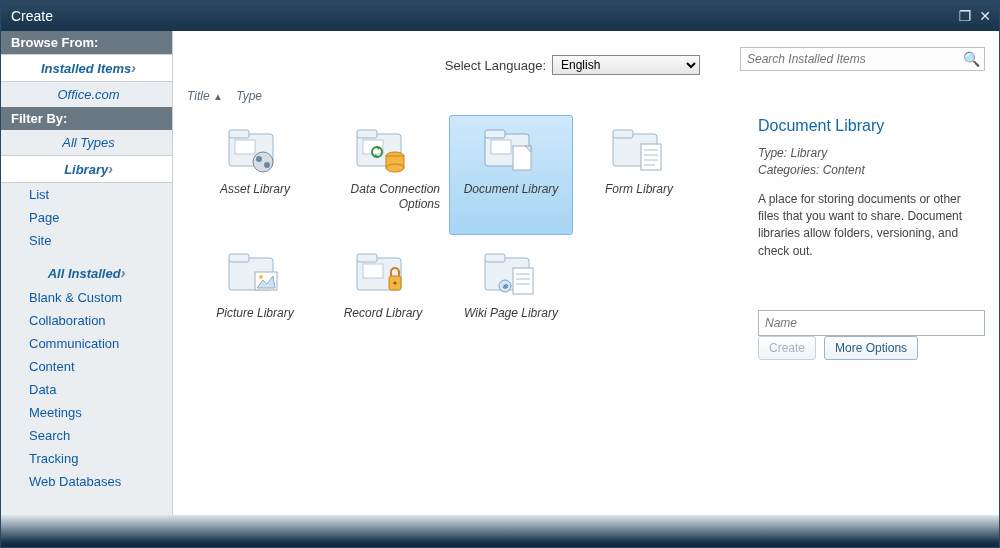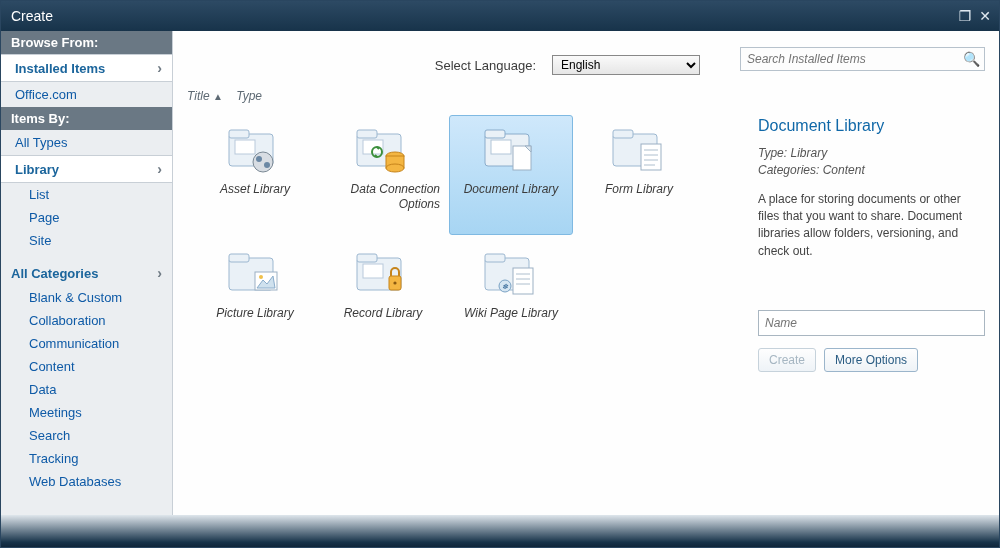--- a/index.html
+++ b/index.html
@@ -55,25 +55,26 @@
   .side-header {
     background: #6a7884;
     color: #fff;
     padding: 4px 10px;
     font-size: 13px;
     font-weight: bold;
   }
   .side-row {
     display: flex;
     align-items: center;
-    justify-content: space-between;
+    justify-content: center;
     padding: 5px 10px 5px 14px;
     color: #0e5aa6;
     cursor: pointer;
     font-size: 13px;
+    font-style: italic;
   }
   .side-row.bold { font-weight: bold; color: #1b659c; }
   .side-row.selected {
     background: #fff;
     border-top: 1px solid #c8cfd6;
     border-bottom: 1px solid #c8cfd6;
   }
   .side-sub {
     padding: 4px 10px 4px 28px;
     color: #0e5aa6;
@@ -93,21 +94,21 @@
   }
   .topband {
     display: flex;
     align-items: center;
     padding: 12px 14px 8px 14px;
     gap: 10px;
   }
   .lang-wrap {
     display: flex;
     align-items: center;
-    gap: 16px;
+    gap: 6px;
     margin-left: auto;
     margin-right: 30px;
     margin-top: 12px;
   }
   .lang-select {
     width: 148px;
     height: 20px;
     border: 1px solid #888;
     background: linear-gradient(#fafafa,#e6e6e6);
     font-size: 12px;
@@ -200,21 +201,20 @@
   .details .meta { color: #555; font-size: 12px; margin-bottom: 12px; line-height: 1.4; font-style: italic; }
   .details .desc { color: #444; font-size: 12px; line-height: 1.45; margin-bottom: 50px; }
   .name-input {
     width: 100%;
     height: 26px;
     border: 1px solid #a9b6c1;
     font-style: italic;
     color: #000000;
     padding: 2px 6px;
     font-size: 12px;
-    margin-bottom: 12px;
   }
   .btnrow { display: flex; gap: 8px; }
   .sp-btn {
     border: 1px solid #9bb5cb;
     background: linear-gradient(#fefefe,#eef3f7);
     color: #2a5c83;
     font-size: 12px;
     padding: 4px 10px;
     border-radius: 3px;
     cursor: pointer;
@@ -244,35 +244,35 @@
     <div class="sidebar">
       <div class="side-header">Browse From:</div>
       <div class="side-row bold selected">
         <span>Installed Items</span>
         <span class="chev">›</span>
       </div>
       <div class="side-row">
         <span>Office.com</span>
       </div>
 
-      <div class="side-header">Items By:</div>
+      <div class="side-header">Filter By:</div>
       <div class="side-row">
         <span>All Types</span>
       </div>
       <div class="side-row bold selected">
         <span>Library</span>
         <span class="chev">›</span>
       </div>
       <div class="side-sub">List</div>
       <div class="side-sub">Page</div>
       <div class="side-sub">Site</div>
 
       <div style="height:8px"></div>
       <div class="side-row bold" style="padding-left:10px">
-        <span>All Categories</span>
+        <span>All Installed</span>
         <span class="chev">›</span>
       </div>
       <div class="cat-list">
         <div class="side-sub">Blank &amp; Custom</div>
         <div class="side-sub">Collaboration</div>
         <div class="side-sub">Communication</div>
         <div class="side-sub">Content</div>
         <div class="side-sub">Data</div>
         <div class="side-sub">Meetings</div>
         <div class="side-sub">Search</div>

